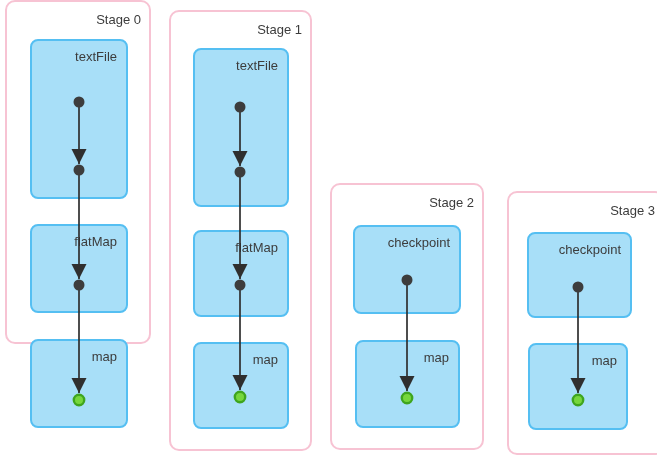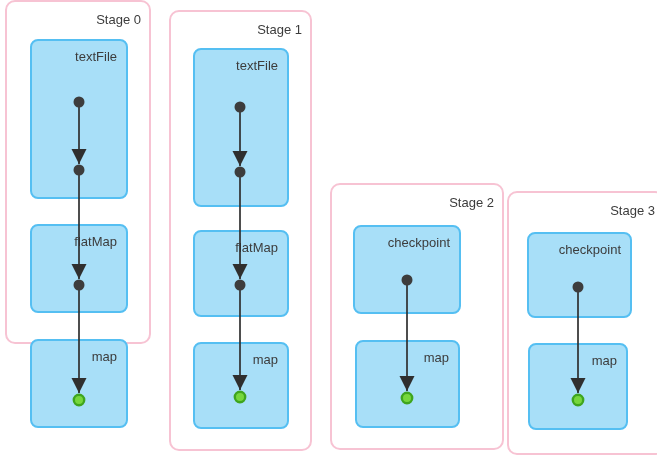--- a/index.html
+++ b/index.html
@@ -93,21 +93,21 @@
       <span class="node-label">textFile</span>
     </div>
     <div class="node" style="left:22px; top:218px; width:96px; height:87px;">
       <span class="node-label">flatMap</span>
     </div>
     <div class="node" style="left:22px; top:330px; width:96px; height:87px;">
       <span class="node-label">map</span>
     </div>
   </div>
 
-  <div class="stage" style="left:330px; top:183px; width:174px; height:267px;">
+  <div class="stage" style="left:330px; top:183px; width:154px; height:267px;">
     <span class="stage-title">Stage 2</span>
     <div class="node" style="left:21px; top:40px; width:108px; height:89px;">
       <span class="node-label">checkpoint</span>
     </div>
     <div class="node" style="left:23px; top:155px; width:105px; height:88px;">
       <span class="node-label">map</span>
     </div>
   </div>
 
   <div class="stage" style="left:507px; top:191px; width:158px; height:264px;">

